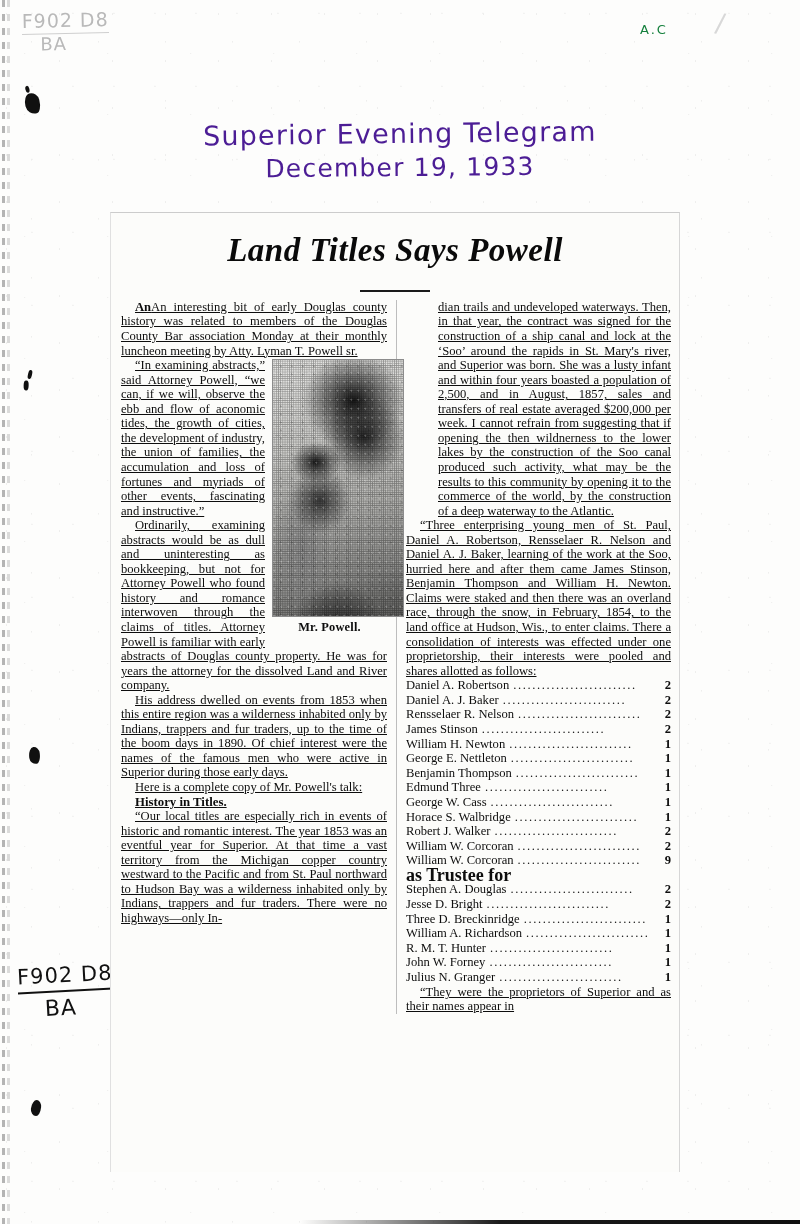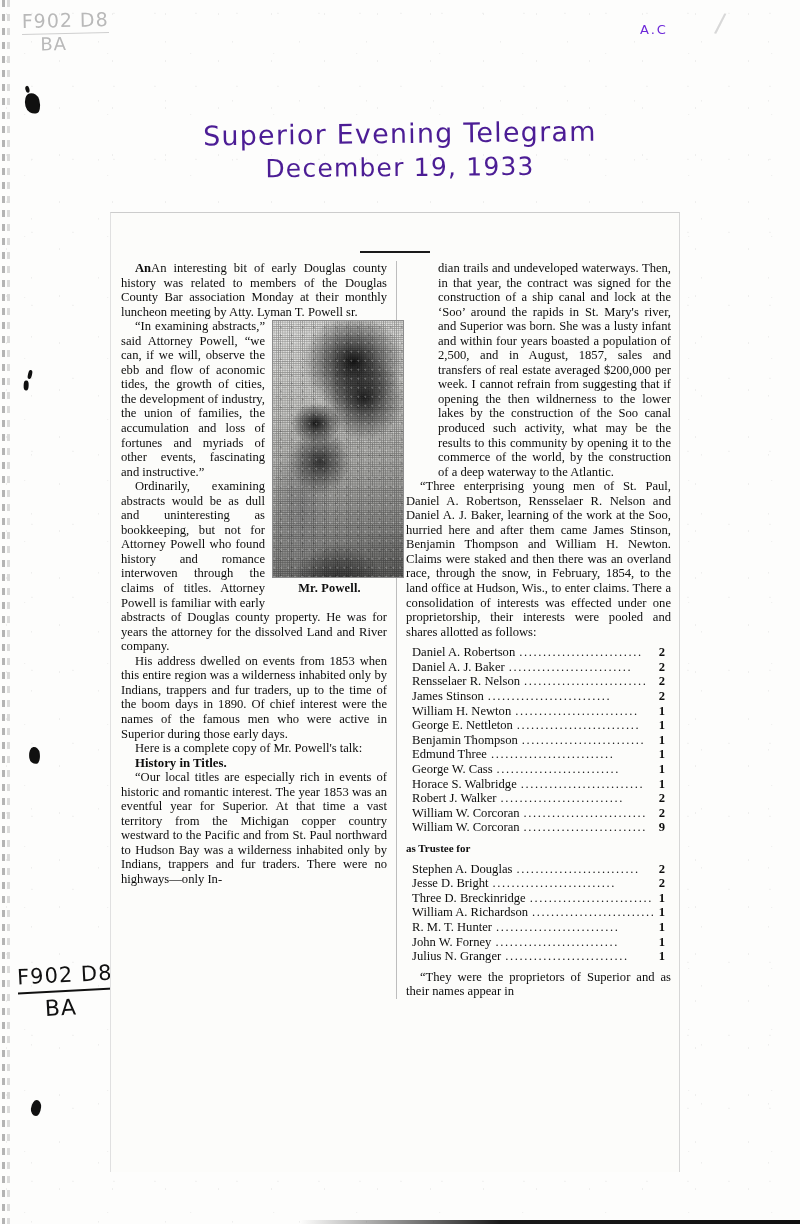--- a/index.html
+++ b/index.html
@@ -124,21 +124,21 @@
     border-radius: 50% 50% 40% 60% / 60% 40% 60% 40%;
     transform: rotate(-8deg);
   }
   .blot.b4 {
     left: 31px; top: 1100px; width: 10px; height: 16px;
     border-radius: 52% 48% 42% 58% / 58% 42% 58% 42%;
     transform: rotate(6deg);
   }
   .faint-mark {
     position: absolute;
-    color: #6d28d9;
+    color: #15803d;
     font-family: "DejaVu Sans", sans-serif;
   }
   .faint-mark.tr-text { left: 640px; top: 22px; font-size: 13px; letter-spacing: 2px; }
   .faint-mark.tr-slash {
     left: 716px; top: 8px; font-size: 26px; color: #d8d8d8;
     transform: rotate(10deg);
   }
 
   
   .masthead {
@@ -214,20 +214,21 @@
     text-align: justify;
     hyphens: manual;
   }
   .col.left { padding-right: 9px; }
   .col.right { padding-left: 9px; border-left: 1px solid #bdbdbd; }
 
   .col p {
     margin: 0;
     text-indent: 14px;
     text-align: justify;
+    text-decoration: underline;
   }
   .col p.noindent { text-indent: 0; margin-left: 32px; }
   .col p b { font-weight: bold; }
 
   .subhead {
     text-align: center;
     font-weight: bold;
     font-size: 12.8px;
     margin: 2px 0 1px 0;
     text-indent: 0;
@@ -281,21 +282,21 @@
   .caption {
     text-align: center;
     font-weight: bold;
     font-size: 12.4px;
     padding-top: 3px;
     letter-spacing: .2px;
   }
 
   
   .share-list {
-    margin: 6px;
+    margin: 0;
     padding: 0;
     list-style: none;
   }
   .share-row {
     display: flex;
     align-items: baseline;
     font-size: 12.6px;
     line-height: 14.6px;
     white-space: nowrap;
   }
@@ -309,21 +310,21 @@
     font-size: 12.6px;
     min-width: 8px;
   }
   .share-row .qty {
     flex: 0 0 auto;
     font-weight: bold;
     min-width: 9px;
     text-align: right;
   }
   .share-note {
-    font-size: 11px;
+    font-size: 18px;
     line-height: 14.6px;
   }
   .share-note b { font-weight: bold; }
 
   
   .bottom-shade {
     position: absolute;
     left: 300px;
     bottom: 0;
     width: 500px;
@@ -361,20 +362,21 @@
   </div>
 
   <div class="callnum-bottom handwriting">
     <span class="underline">F902 D8</span>
     <span class="sub">BA</span>
   </div>
 
   <div class="clipping">
 
     <h1 class="headline">
+      <span class="line2">Land Titles Says Powell</span>
     </h1>
 
     <div class="rule"></div>
 
     <div class="columns">
 
       <div class="col left">
 
         <p><b>An</b><span>An interesting bit of early Douglas county history was related to members of the Douglas County Bar association Monday at their monthly luncheon meeting by Atty. Lyman T. Powell sr.</span></p>
 

